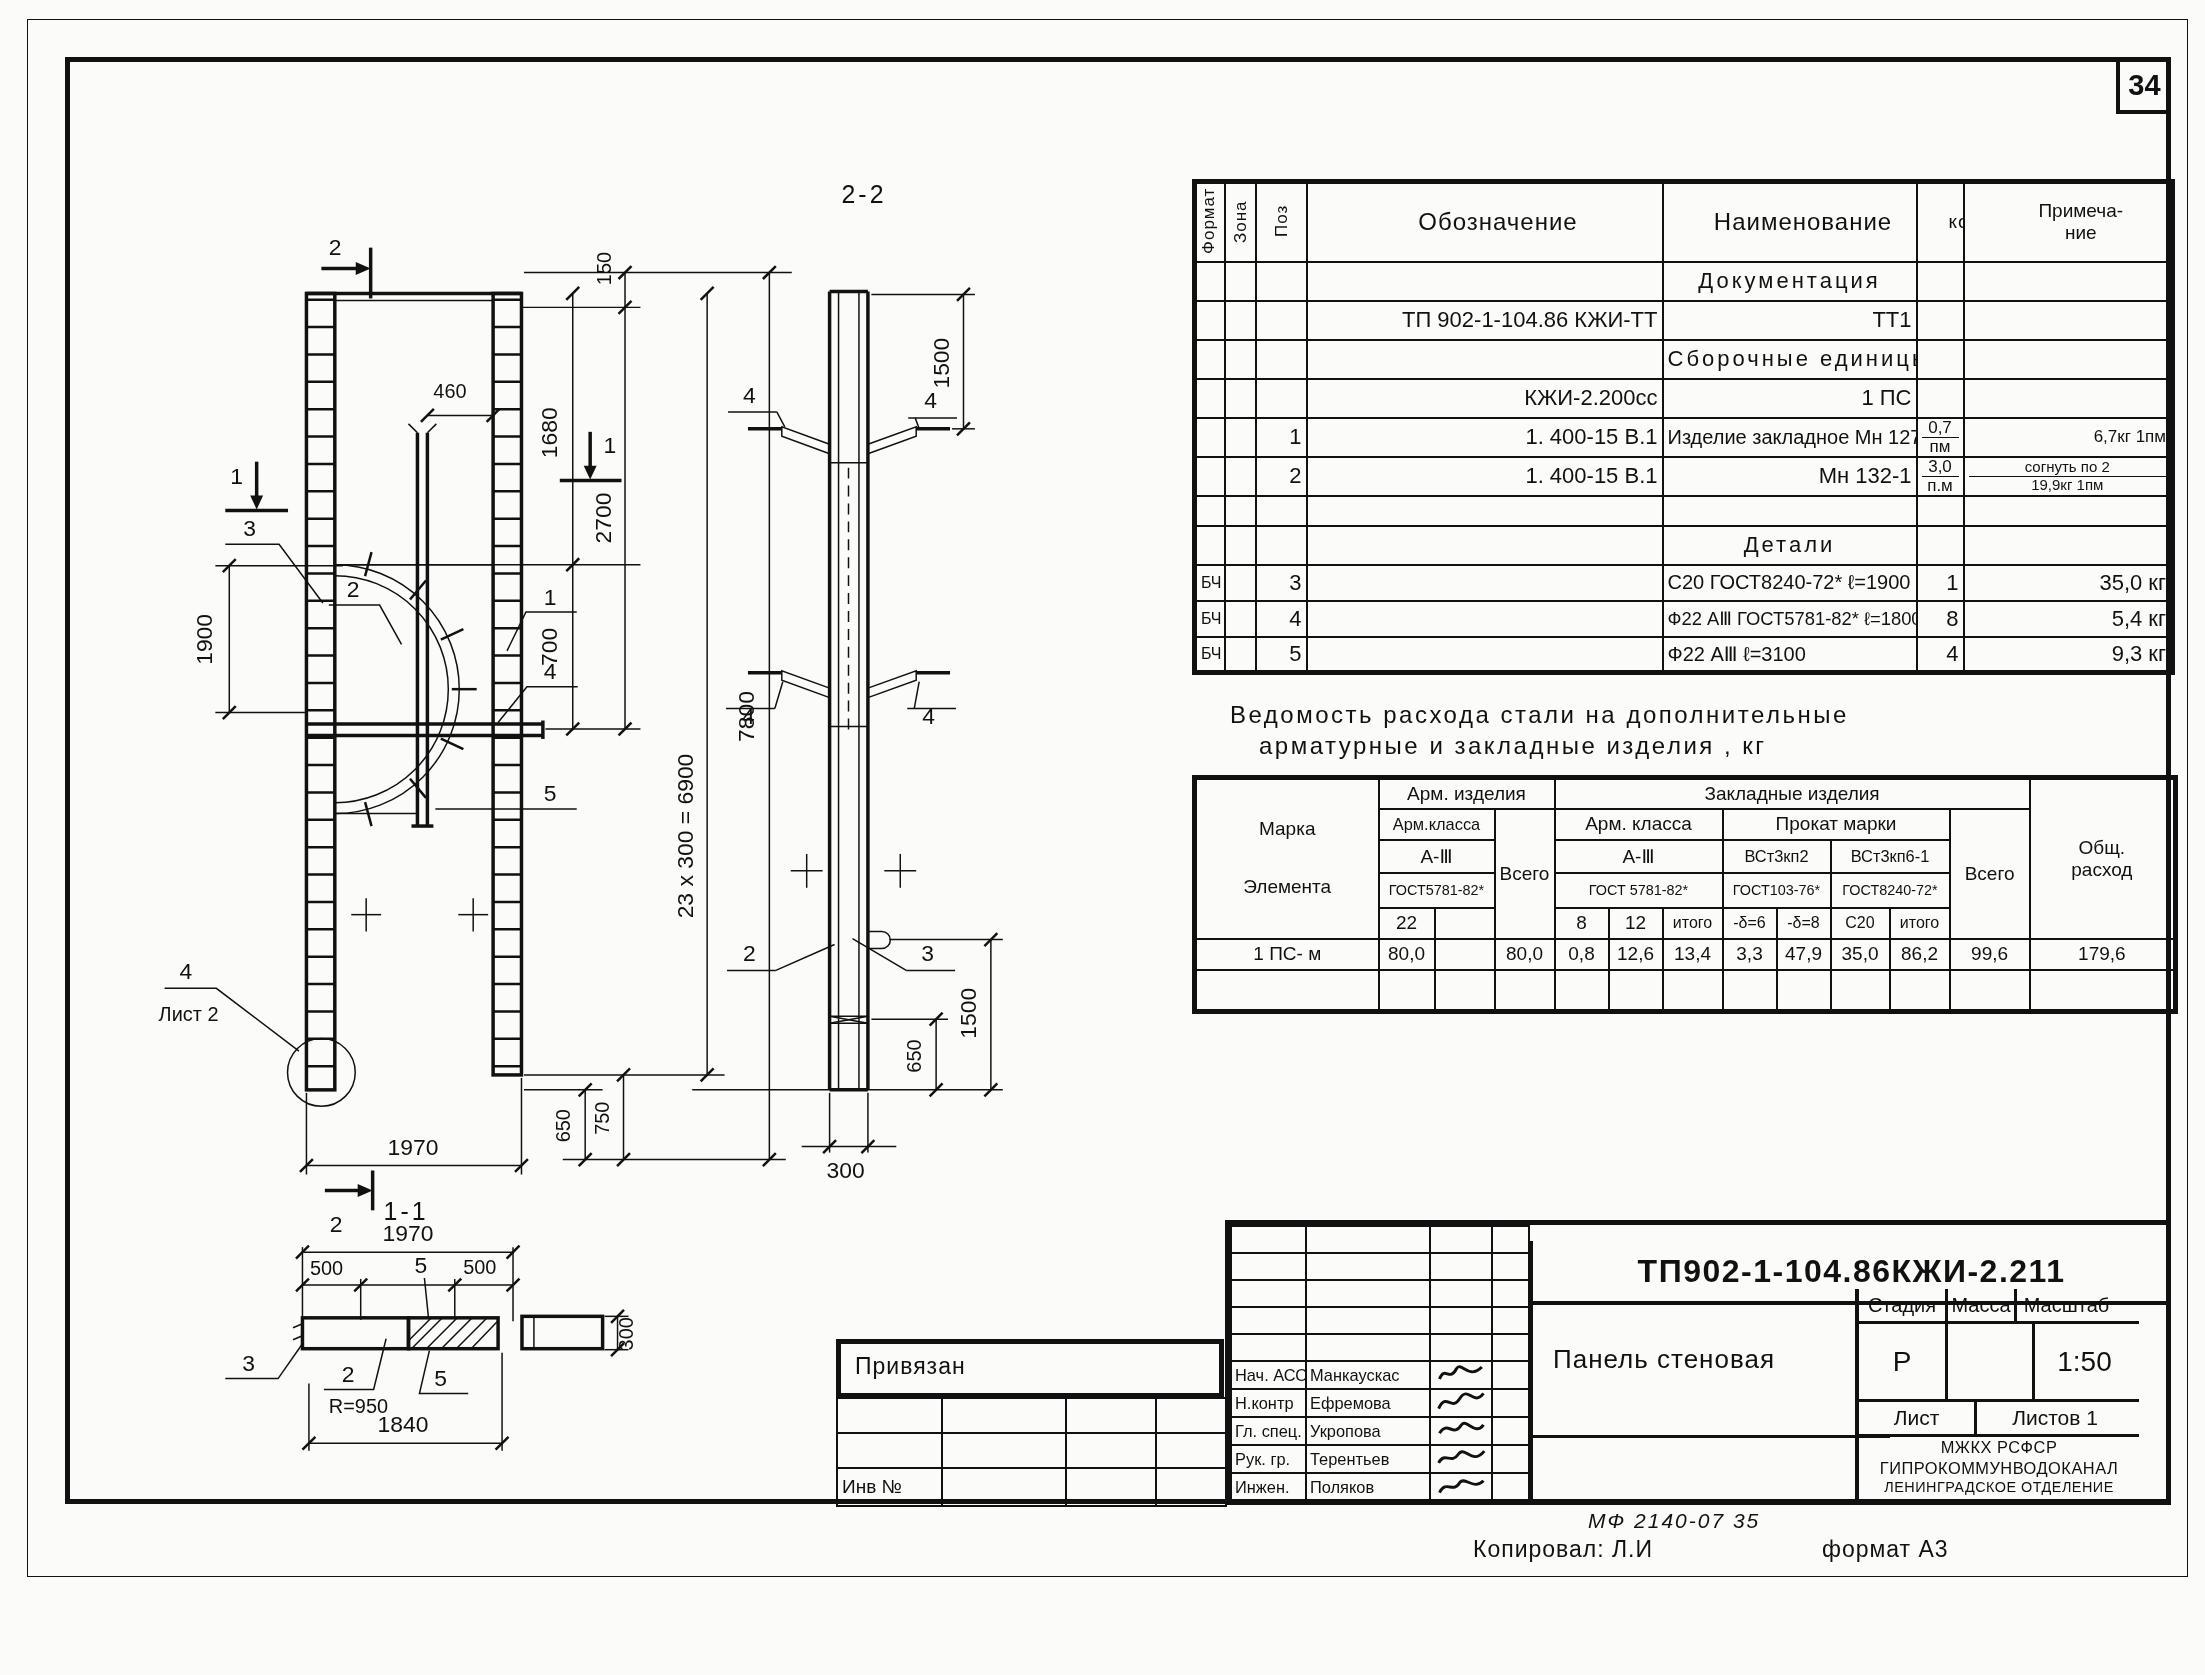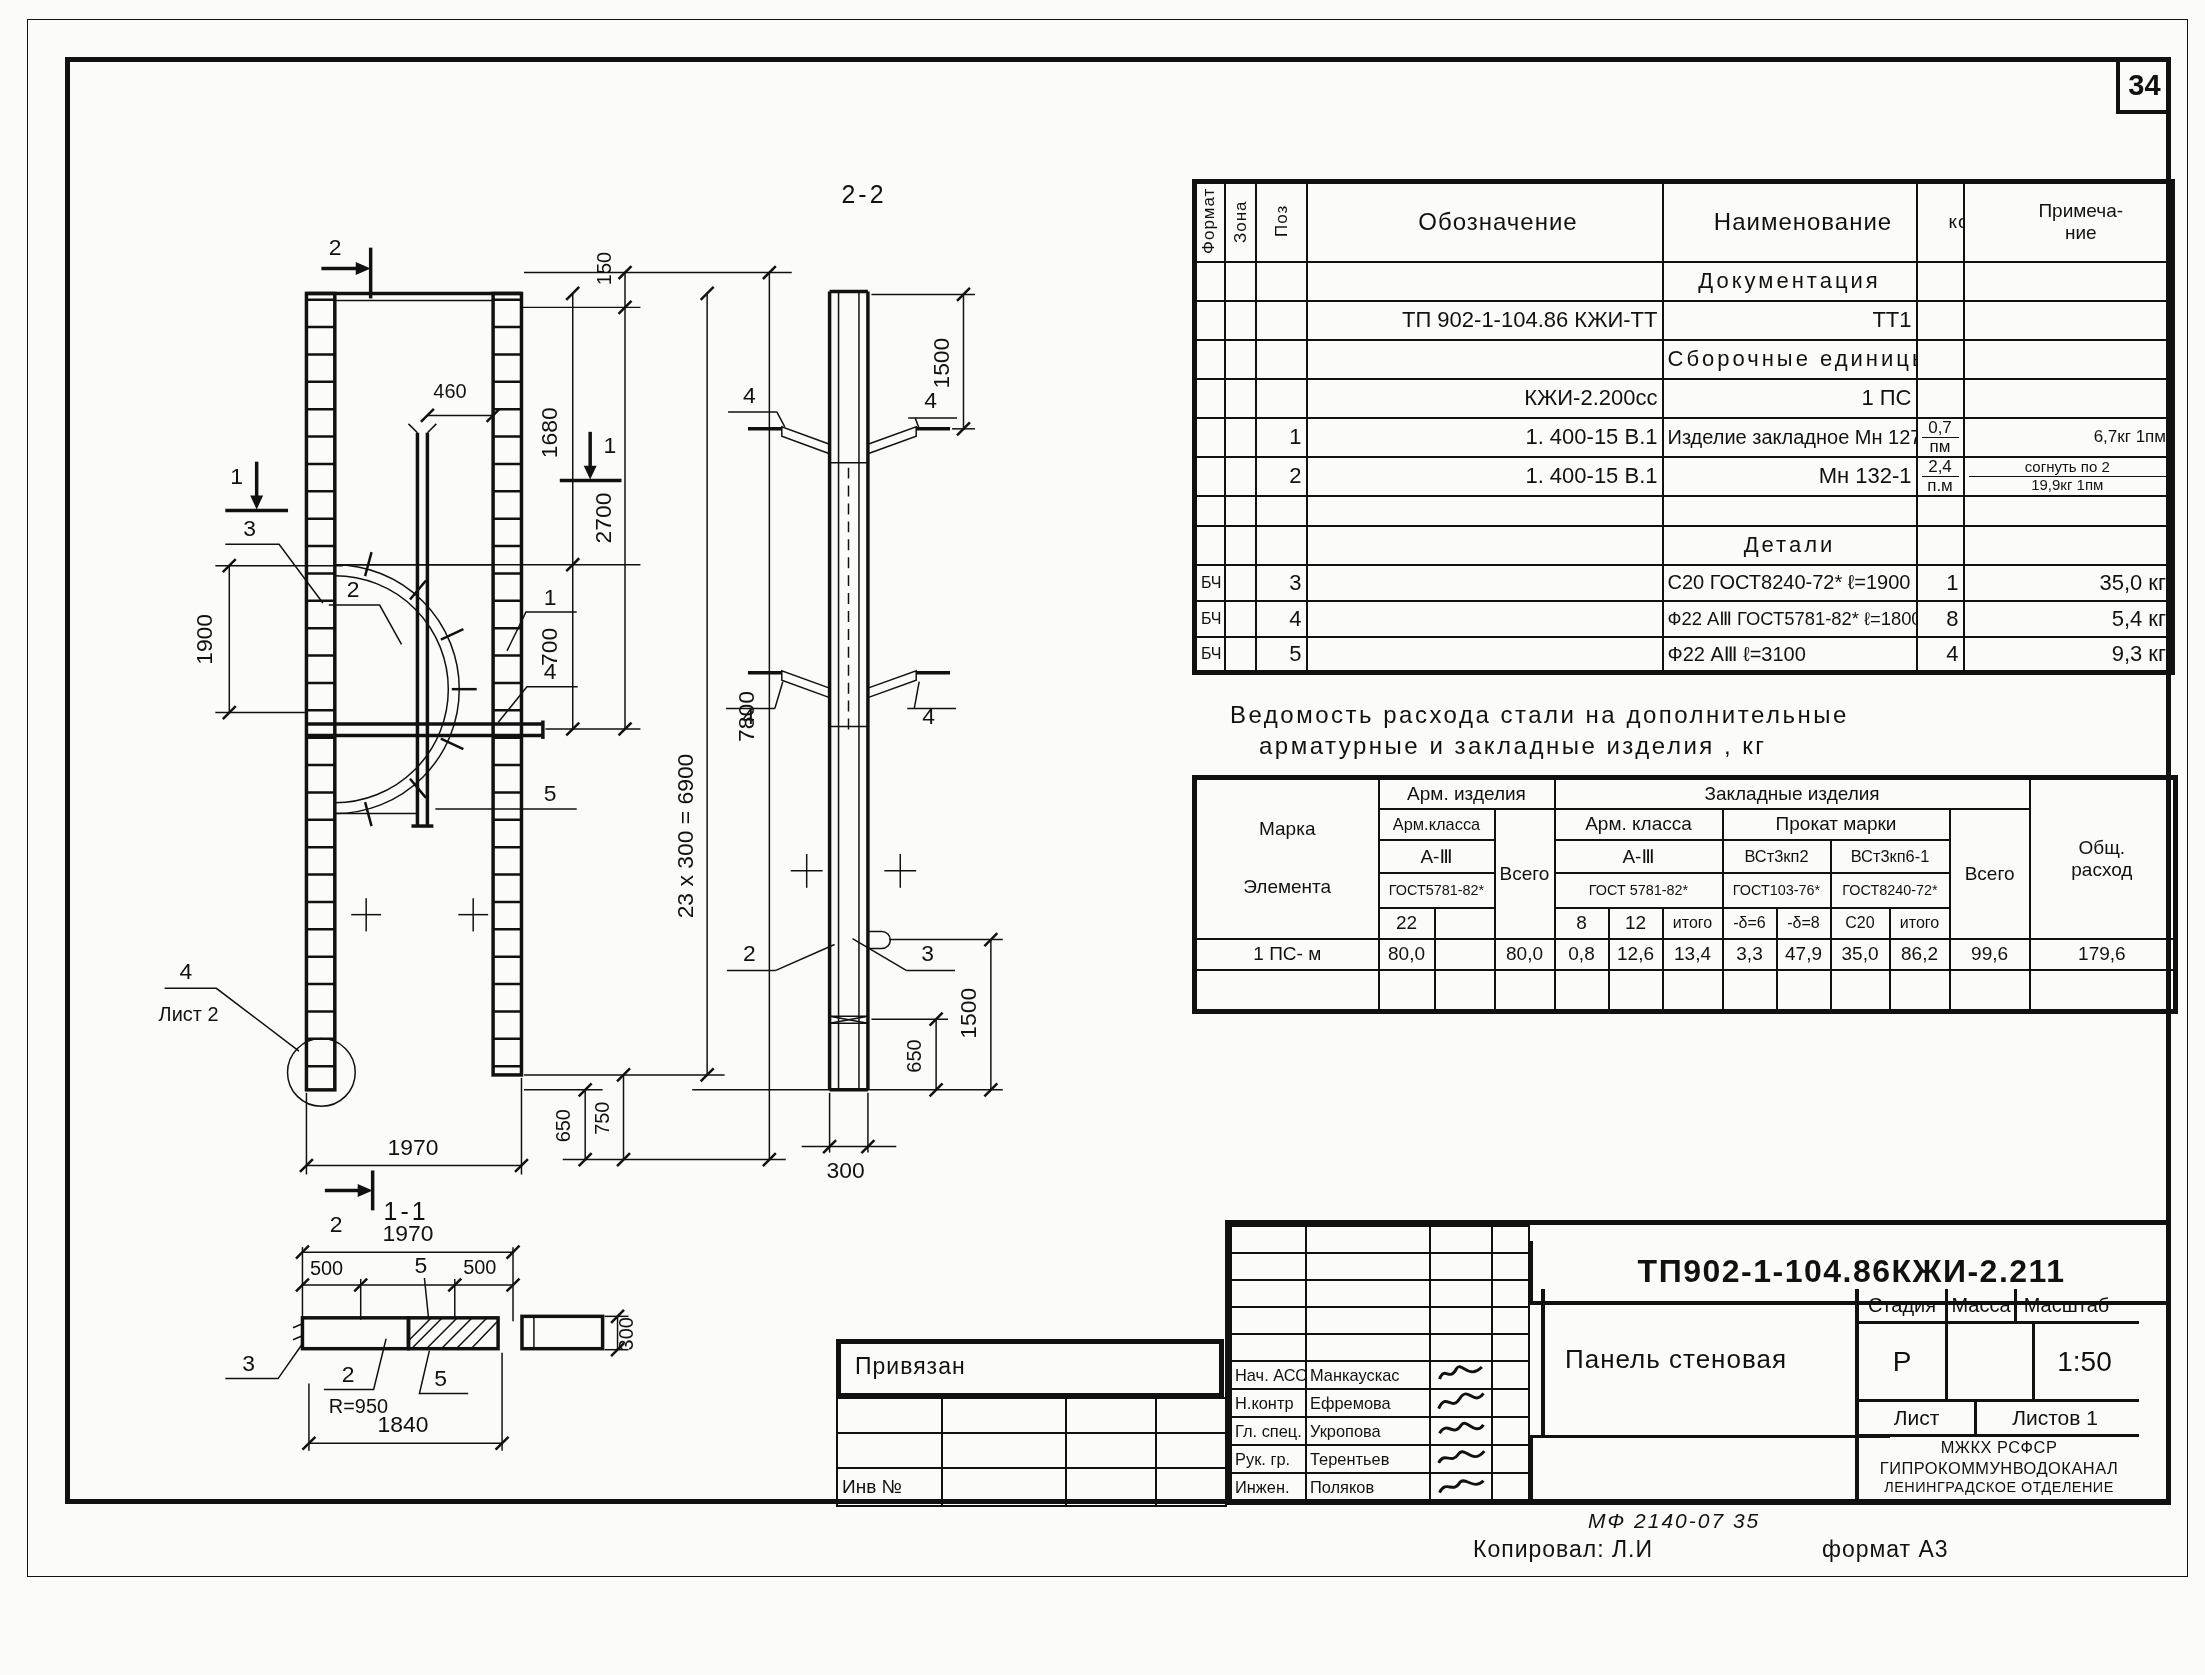--- a/index.html
+++ b/index.html
@@ -23,21 +23,21 @@
   .steel-title{font-size:24px;letter-spacing:2.5px;white-space:nowrap;}
   .steel{width:978px;border:5px solid #111;font-size:19px;text-align:center;}
   .steel td{padding:0 2px;}
   .gost{font-size:14.4px;letter-spacing:0;}
   .marka-cell div{line-height:1.2;}
   .stamp{left:1225px;top:1220px;width:946px;height:285px;border:5px solid #111;box-sizing:border-box;}
   .stamp .grid{position:absolute;left:0;top:0;width:299px;height:275px;}
   .stamp table{width:299px;height:275px;font-size:16.4px;}
   .stamp td{border:2px solid #111;padding:0 3px;}
   .doccell{position:absolute;left:299px;top:16px;width:637px;height:60px;border-left:4px solid #111;border-bottom:4px solid #111;display:flex;align-items:center;justify-content:center;font-size:32px;font-weight:bold;letter-spacing:1.5px;}
-  .titlecell{position:absolute;left:299px;top:64px;width:357px;height:146px;border-left:4px solid #111;font-size:26px;display:flex;align-items:flex-start;padding:55px 0 0 20px;box-sizing:border-box;letter-spacing:1px;margin-left:12px;}
+  .titlecell{position:absolute;left:299px;top:64px;width:357px;height:146px;border-left:4px solid #111;font-size:26px;display:flex;align-items:flex-start;padding:55px 0 0 20px;box-sizing:border-box;letter-spacing:1px;}
   .undertitle{position:absolute;left:299px;top:210px;width:357px;height:65px;border-left:4px solid #111;border-top:3px solid #111;}
   .rightcol{position:absolute;left:625px;top:64px;width:280px;height:211px;border-left:4px solid #111;font-size:20px;}
   .rc-row{display:flex;border-bottom:3px solid #111;}
   .rc-cell{border-right:3px solid #111;display:flex;align-items:center;justify-content:center;box-sizing:border-box;}
   .org{font-size:16.4px;line-height:1.25;text-align:center;letter-spacing:0.5px;}
   .priv-box{left:836px;top:1339px;width:388px;height:59px;border:5px solid #111;box-sizing:border-box;font-size:23px;padding:9px 0 0 14px;letter-spacing:1px;}
   .priv-grid{left:836px;top:1397px;width:388px;height:108px;}
   .priv-grid table{width:388px;height:108px;font-size:19px;}
   .priv-grid td{border:2.5px solid #111;}
   .footer-mf{left:1588px;top:1509px;font-size:21px;letter-spacing:2px;font-style:italic;}
@@ -398,21 +398,21 @@
             </td>
         <td class="c" style="font-size:17px">6,7кг 1пм</td>
       </tr>
       <tr style="height:39px">
         <td></td>
             <td></td>
             <td class="c">2</td>
         <td class="c">1. 400-15 В.1</td>
         <td class="r">Мн 132-1</td>
         <td class="frac">
-              <span>2,4</span>
+              <span>3,0</span>
               <span>п.м</span>
             </td>
         <td class="prim2">
               <span>согнуть по 2</span>
               <span>19,9кг 1пм</span>
             </td>
       </tr>
       <tr style="height:30px">
             <td></td>
             <td></td>

